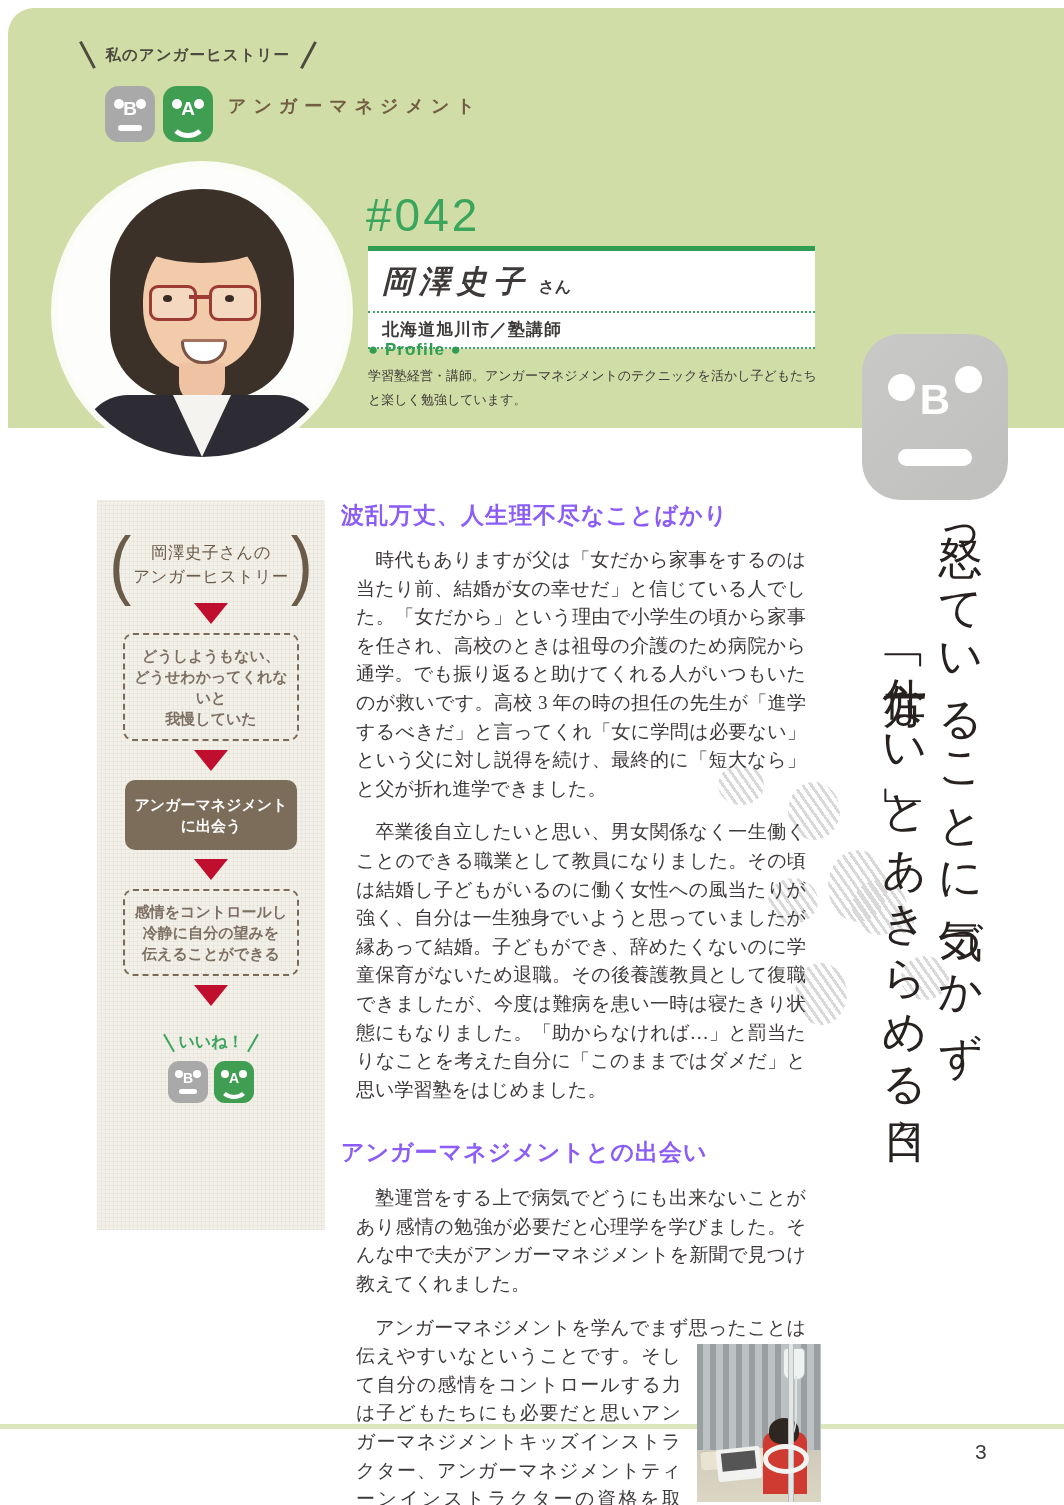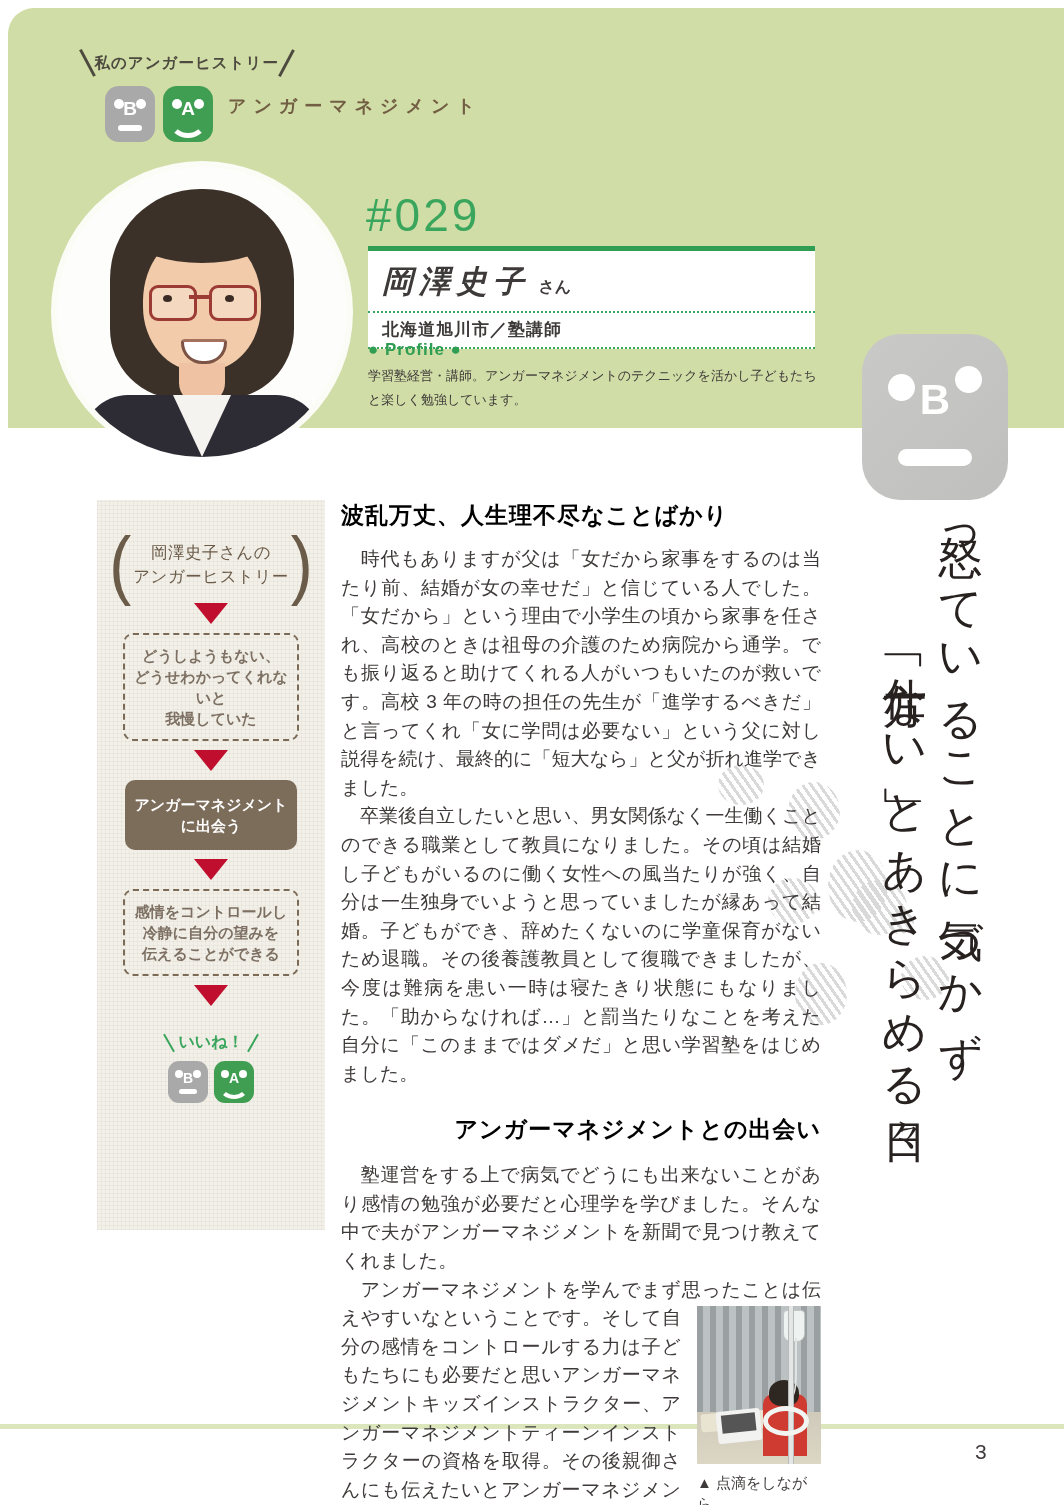--- a/index.html
+++ b/index.html
@@ -3,21 +3,21 @@
 <meta charset="utf-8">
 <style>
   html,body{margin:0;padding:0;background:#ffffff;}
   body{font-family:"Liberation Sans","DejaVu Sans",sans-serif;color:#3e3a39;}
   .page{position:relative;width:1064px;height:1505px;background:#ffffff;overflow:hidden;}
 
   
   .banner{position:absolute;left:8px;top:8px;right:0;height:420px;background:#d1dda6;border-radius:26px 0 0 0;z-index:0;}
 
   
-  .tagline-wrap{position:absolute;left:86px;top:48px;display:flex;align-items:center;gap:2px;z-index:2;}
+  .tagline-wrap{position:absolute;left:86px;top:40px;display:flex;align-items:center;gap:13px;z-index:2;}
   .tag-slash{width:2.5px;height:30px;background:#4d4a3f;}
   .tag-slash.l{transform:rotate(-28deg);}
   .tag-slash.r{transform:rotate(28deg);}
   .tagline{font-size:15.5px;font-weight:bold;color:#4d4a3f;letter-spacing:1px;padding:0 4px;}
 
   
   .face{position:relative;border-radius:14px;display:inline-block;}
   .face .eye{position:absolute;background:#fff;border-radius:50%;}
   .face .letter{position:absolute;color:#fff;font-weight:bold;}
   .face .mouth-line{position:absolute;background:#fff;border-radius:6px;}
@@ -94,23 +94,23 @@
   .face.xs{width:40px;height:42px;border-radius:11px;}
   .face.xs .eye{width:8px;height:8px;top:9px;}
   .face.xs .eye.e1{left:7px;}
   .face.xs .eye.e2{right:7px;}
   .face.xs .letter{font-size:14px;left:0;right:0;top:9px;text-align:center;}
   .face.xs .mouth-line{width:18px;height:5px;left:11px;bottom:9px;}
   .face.xs .mouth-smile{width:22px;height:18px;left:5px;bottom:4px;border-width:4px;}
 
   
   .article{position:absolute;left:341px;top:500px;width:480px;z-index:2;}
-  .art-h{margin:0 0 14px 0;font-size:23px;font-weight:bold;color:#000000;letter-spacing:1px;}
-  .art-h.h2{margin-top:26px;margin-bottom:16px;text-align:right;}
-  .art-p{margin:0;font-size:19px;line-height:28.6px;text-align:justify;color:#3e3a39;}
+  .art-h{margin:0 0 14px 0;font-size:23px;font-weight:bold;color:#8b5cf6;letter-spacing:1px;}
+  .art-h.h2{margin-top:33px;margin-bottom:16px;}
+  .art-p{margin:15px;font-size:19px;line-height:28.6px;text-align:justify;color:#3e3a39;font-family:Liberation Serif, serif;}
   .photo-float{float:right;width:130px;height:240px;margin-left:10px;shape-outside:inset(30px 0 0 0);padding-top:30px;box-sizing:border-box;}
   .photo{position:relative;width:124px;height:158px;margin-left:6px;overflow:hidden;background:repeating-linear-gradient(90deg,#9aa0a2 0 6px,#bcc2c4 6px 13px);}
   .ph-desk{position:absolute;left:0;bottom:0;width:100%;height:52px;background:linear-gradient(180deg,#cfcaba,#dcd6c4);}
   .ph-papers{position:absolute;left:4px;bottom:34px;width:70px;height:18px;background:#e9e4d2;border-radius:3px;transform:rotate(-4deg);}
   .ph-laptop{position:absolute;left:20px;bottom:22px;width:44px;height:32px;background:#f2f2f0;border-radius:3px;transform:rotate(-6deg);}
   .ph-screen{position:absolute;left:5px;top:4px;width:34px;height:18px;background:#555;}
   .ph-person{position:absolute;right:14px;bottom:8px;width:44px;height:62px;background:#cf3b30;border-radius:10px 10px 0 0;}
   .ph-head{position:absolute;right:22px;bottom:58px;width:30px;height:26px;background:#2e2620;border-radius:50% 50% 40% 40%;}
   .ph-pole{position:absolute;right:28px;top:0;width:4px;height:100%;background:#e3e6e4;box-shadow:0 0 0 1px #b7bcba;}
   .ph-bag{position:absolute;right:16px;top:4px;width:20px;height:30px;background:#eef2f1;border:1px solid #c2c7c5;border-radius:4px 4px 8px 8px;}
@@ -162,21 +162,21 @@
     <div class="p-body"></div>
     <div class="p-shirt"></div>
     <div class="p-glass g1"></div>
     <div class="p-glass g2"></div>
     <div class="p-bridge"></div>
     <div class="p-eye e1"></div>
     <div class="p-eye e2"></div>
     <div class="p-smile"></div>
   </div>
 
-  <div class="entry-no">#029</div>
+  <div class="entry-no">#042</div>
   <div class="name-card">
     <div class="name-row">
       <span class="name-main">岡澤史子</span>
       <span class="name-suffix">さん</span>
     </div>
     <div class="loc-row">北海道旭川市／塾講師</div>
   </div>
   <div class="profile-label">● Profile ●</div>
   <div class="profile-text">学習塾経営・講師。アンガーマネジメントのテクニックを活かし子どもたちと楽しく勉強しています。</div>
 

